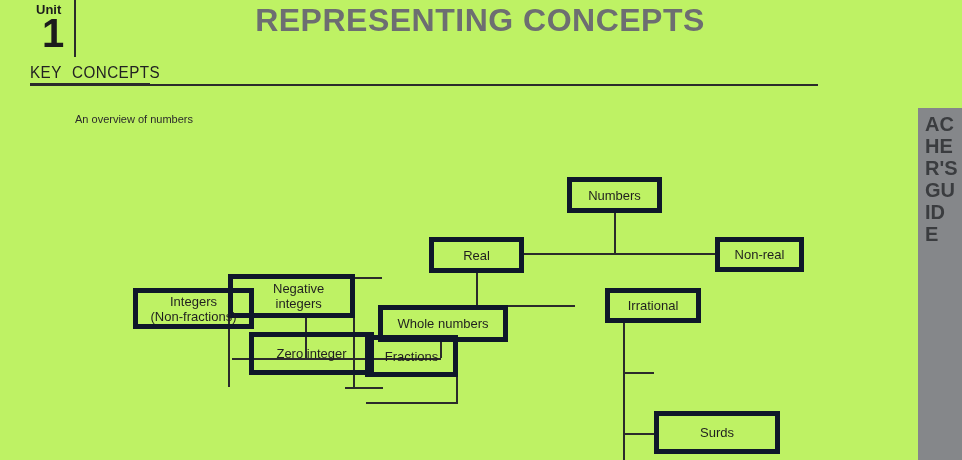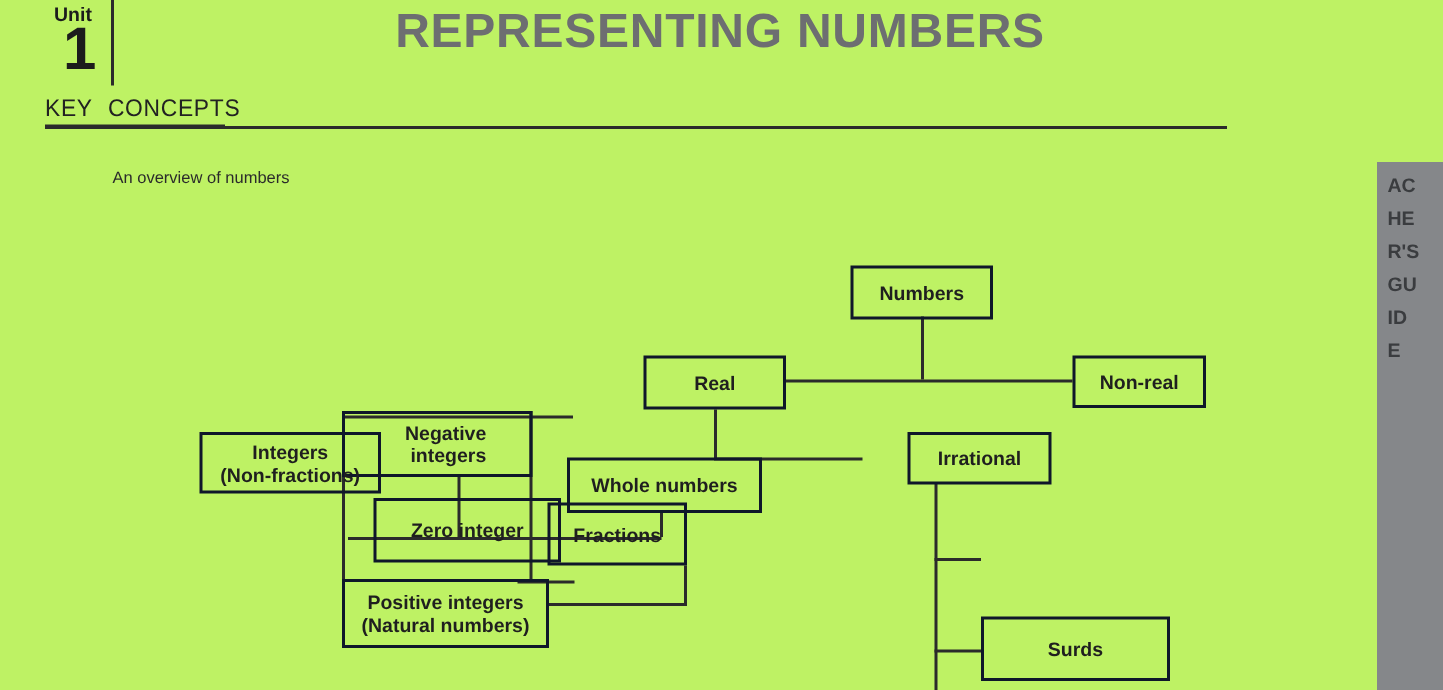--- a/index.html
+++ b/index.html
@@ -19,40 +19,40 @@
     position:absolute;left:30px;top:64px;font-size:16px;color:#222;
     letter-spacing:0.5px;word-spacing:6px;transform:scaleX(0.95);transform-origin:left top;
   }
   .key-underline-thick{position:absolute;left:30px;top:83px;width:120px;height:3px;background:#2b2b2b;}
   .key-underline{position:absolute;left:30px;top:84px;width:788px;height:2px;background:#2b2b2b;}
   .subtitle{position:absolute;left:75px;top:113px;font-size:11px;color:#2b2b2b;}
   
   .sidebar{
     position:absolute;left:918px;top:108px;width:44px;height:352px;background:#85878a;
   }
-  .sidebar-text{padding:5px 0 0 7px;font-size:13px;font-weight:bold;color:#3a3c3f;line-height:22px;}
+  .sidebar-text{padding:5px 0 0 7px;font-size:20px;font-weight:bold;color:#3a3c3f;line-height:22px;}
   
   .diagram{position:absolute;left:0;top:0;width:962px;height:460px;}
   .node{
-    position:absolute;border:2px solid #0f172a;background:transparent;box-sizing:border-box;
+    position:absolute;border:5px solid #0f172a;background:transparent;box-sizing:border-box;
     display:flex;align-items:center;justify-content:center;text-align:center;
-    font-size:13px;font-weight:bold;color:#1f1f1f;line-height:15px;
+    font-size:13px;font-weight:normal;color:#1f1f1f;line-height:15px;
   }
-  .node.left-align{justify-content:flex-start;text-align:right;padding-left:40px;}
+  .node.left-align{justify-content:flex-start;text-align:center;padding-left:40px;}
   .conn{position:absolute;background:#2b2b2b;}
 </style>
 </head>
 <body>
 
 <div class="page">
 
   <div class="unit-label">Unit</div>
   <div class="unit-number">1</div>
   <div class="unit-divider"></div>
-  <div class="page-title">REPRESENTING NUMBERS</div>
+  <div class="page-title">REPRESENTING CONCEPTS</div>
   <div class="key-concepts">KEY CONCEPTS</div>
   <div class="key-underline-thick"></div>
   <div class="key-underline"></div>
   <div class="subtitle">An overview of numbers</div>
 
   <div class="diagram">
     <div>
         <div class="conn" style="left: 614px; top: 211px; width: 2px; height: 42px;"></div>
         <div class="conn" style="left: 524px; top: 253px; width: 191px; height: 2px;"></div>
         <div class="conn" style="left: 476px; top: 273px; width: 2px; height: 33px;"></div>
@@ -118,26 +118,20 @@
           <div>Zero integer</div>
           <div></div>
         </div>
     </div>
     <div class="node" style="left: 365px; top: 335px; width: 93px; height: 42px;">
       <div>
           <div>Fractions</div>
           <div></div>
         </div>
     </div>
-    <div class="node" style="left: 228px; top: 386px; width: 138px; height: 46px;">
-      <div>
-          <div>Positive integers</div>
-          <div>(Natural numbers)</div>
-        </div>
-    </div>
     <div class="node" style="left: 654px; top: 411px; width: 126px; height: 43px;">
       <div>
           <div>Surds</div>
           <div></div>
         </div>
     </div>
   </div>
 
   <div class="sidebar" style="background: rgb(133, 135, 138);">
     <div class="sidebar-text" style="color: rgb(58, 60, 63);">

